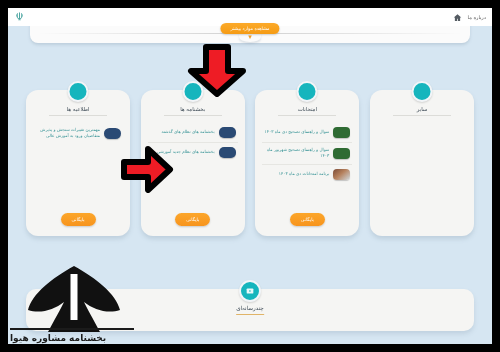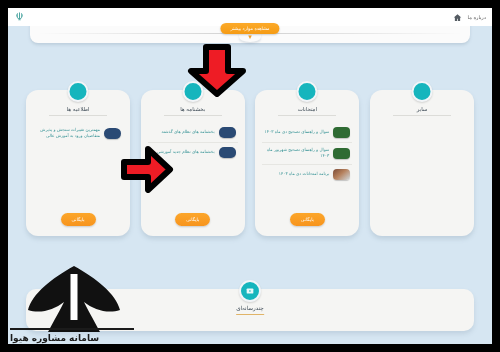--- a/index.html
+++ b/index.html
@@ -380,21 +380,21 @@
     </div>
 
     <div class="watermark">
       <svg width="132" height="86" viewBox="0 0 132 86" aria-hidden="true">
         <g fill="#111111">
           <path d="M66 8 C44 20 24 36 20 52 C32 56 46 52 56 44 C50 56 44 66 40 74 L66 74 L92 74 C88 66 82 56 76 44 C86 52 100 56 112 52 C108 36 88 20 66 8 Z"></path>
           <rect x="62.5" y="16" width="7" height="46" fill="#ffffff"></rect>
         </g>
       </svg>
       <div class="wm-rule"></div>
-      <div class="wm-text">سامانه مشاوره هیوا</div>
+      <div class="wm-text">بخشنامه مشاوره هیوا</div>
     </div>
 
     <div class="arrow arrow-down">
       <svg width="62" height="53" viewBox="0 0 62 53" aria-hidden="true">
         <path d="M20 3 H42 V27 H57 L31 50 L5 27 H20 Z" fill="#ee1c25" stroke="#000000" stroke-width="6" stroke-linejoin="round"></path>
       </svg>
     </div>
 
     <div class="arrow arrow-right">
       <svg width="54" height="47" viewBox="0 0 54 47" aria-hidden="true">

